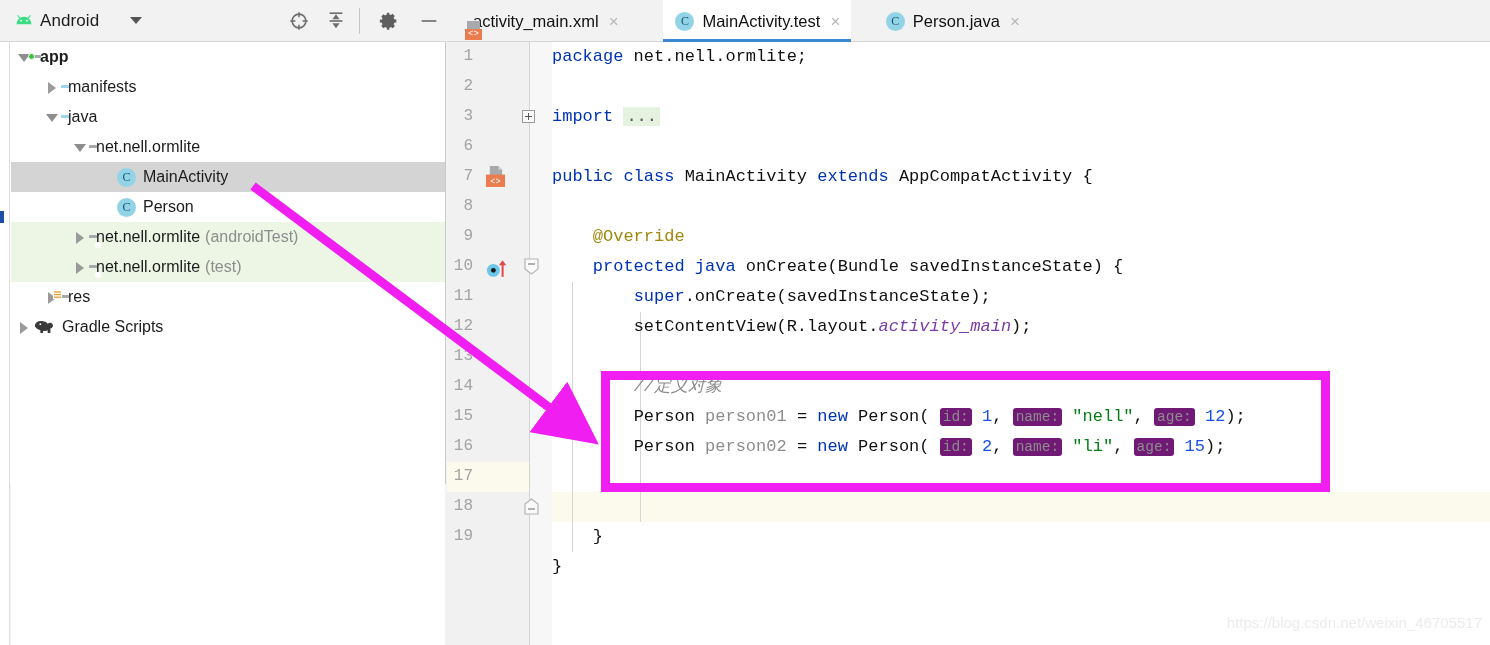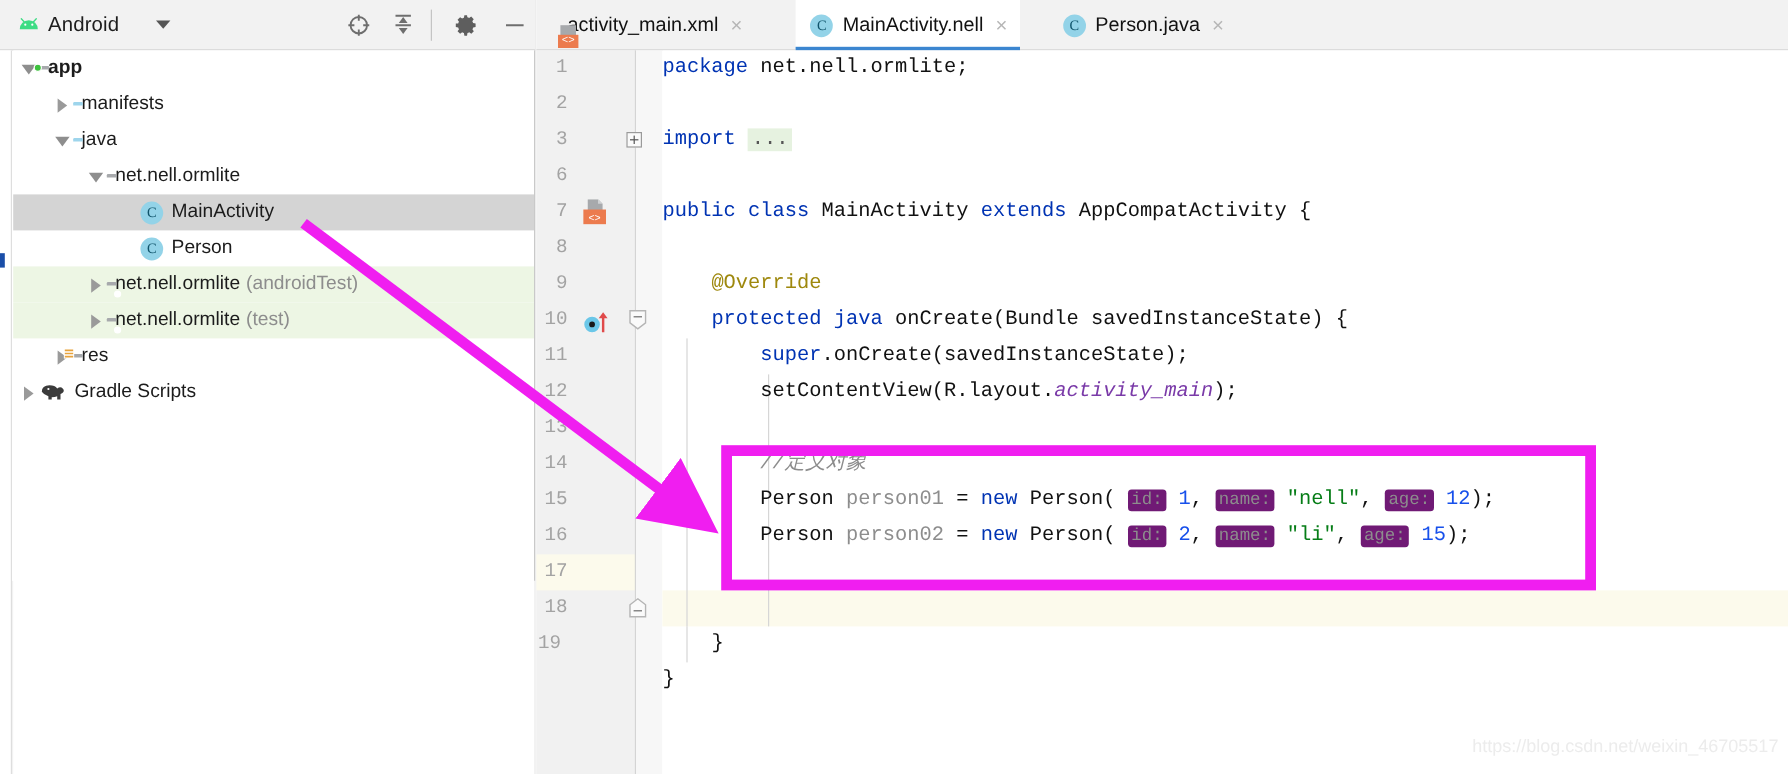--- a/index.html
+++ b/index.html
@@ -447,21 +447,21 @@
     <div id="tabbar">
         <div class="tab" style="left: 6px;">
           <span><span class="ico-xml"><span class="ico-xml-top"></span><span class="ico-xml-bot">&lt;&gt;</span></span></span>
           <span class="tab-label">activity_main.xml</span>
           <span class="tab-close">×</span>
         </div>
         <div class="tab active" style="left: 216.4px;">
           <span>
             <span class="ico-class">C</span>
           </span>
-          <span class="tab-label">MainActivity.nell</span>
+          <span class="tab-label">MainActivity.test</span>
           <span class="tab-close">×</span>
         </div>
         <div class="tab" style="left: 426.8px;">
           <span>
             <span class="ico-class">C</span>
           </span>
           <span class="tab-label">Person.java</span>
           <span class="tab-close">×</span>
         </div>
       </div>
@@ -477,21 +477,21 @@
         <div class="lnum" style="top: 185px;">9</div>
         <div class="lnum" style="top: 215px;">10</div>
         <div class="lnum" style="top: 245px;">11</div>
         <div class="lnum" style="top: 275px;">12</div>
         <div class="lnum" style="top: 305px;">13</div>
         <div class="lnum" style="top: 335px;">14</div>
         <div class="lnum" style="top: 365px;">15</div>
         <div class="lnum" style="top: 395px;">16</div>
         <div class="lnum" style="top: 425px;">17</div>
         <div class="lnum" style="top: 455px;">18</div>
-        <div class="lnum" style="top: 485px; text-align: center;">19</div>
+        <div class="lnum" style="top: 485px;">19</div>
       </div>
     <div id="gutter-border"></div>
     <div id="fold-col"></div>
 
     <div id="code">
 
       <div class="caret-line" style="top:450px"></div>
 
       <div class="indent-guide" style="left:20px; top:240px; height:240px;"></div>
       <div class="indent-guide" style="left:20px; top:480px; height:30px;"></div>

